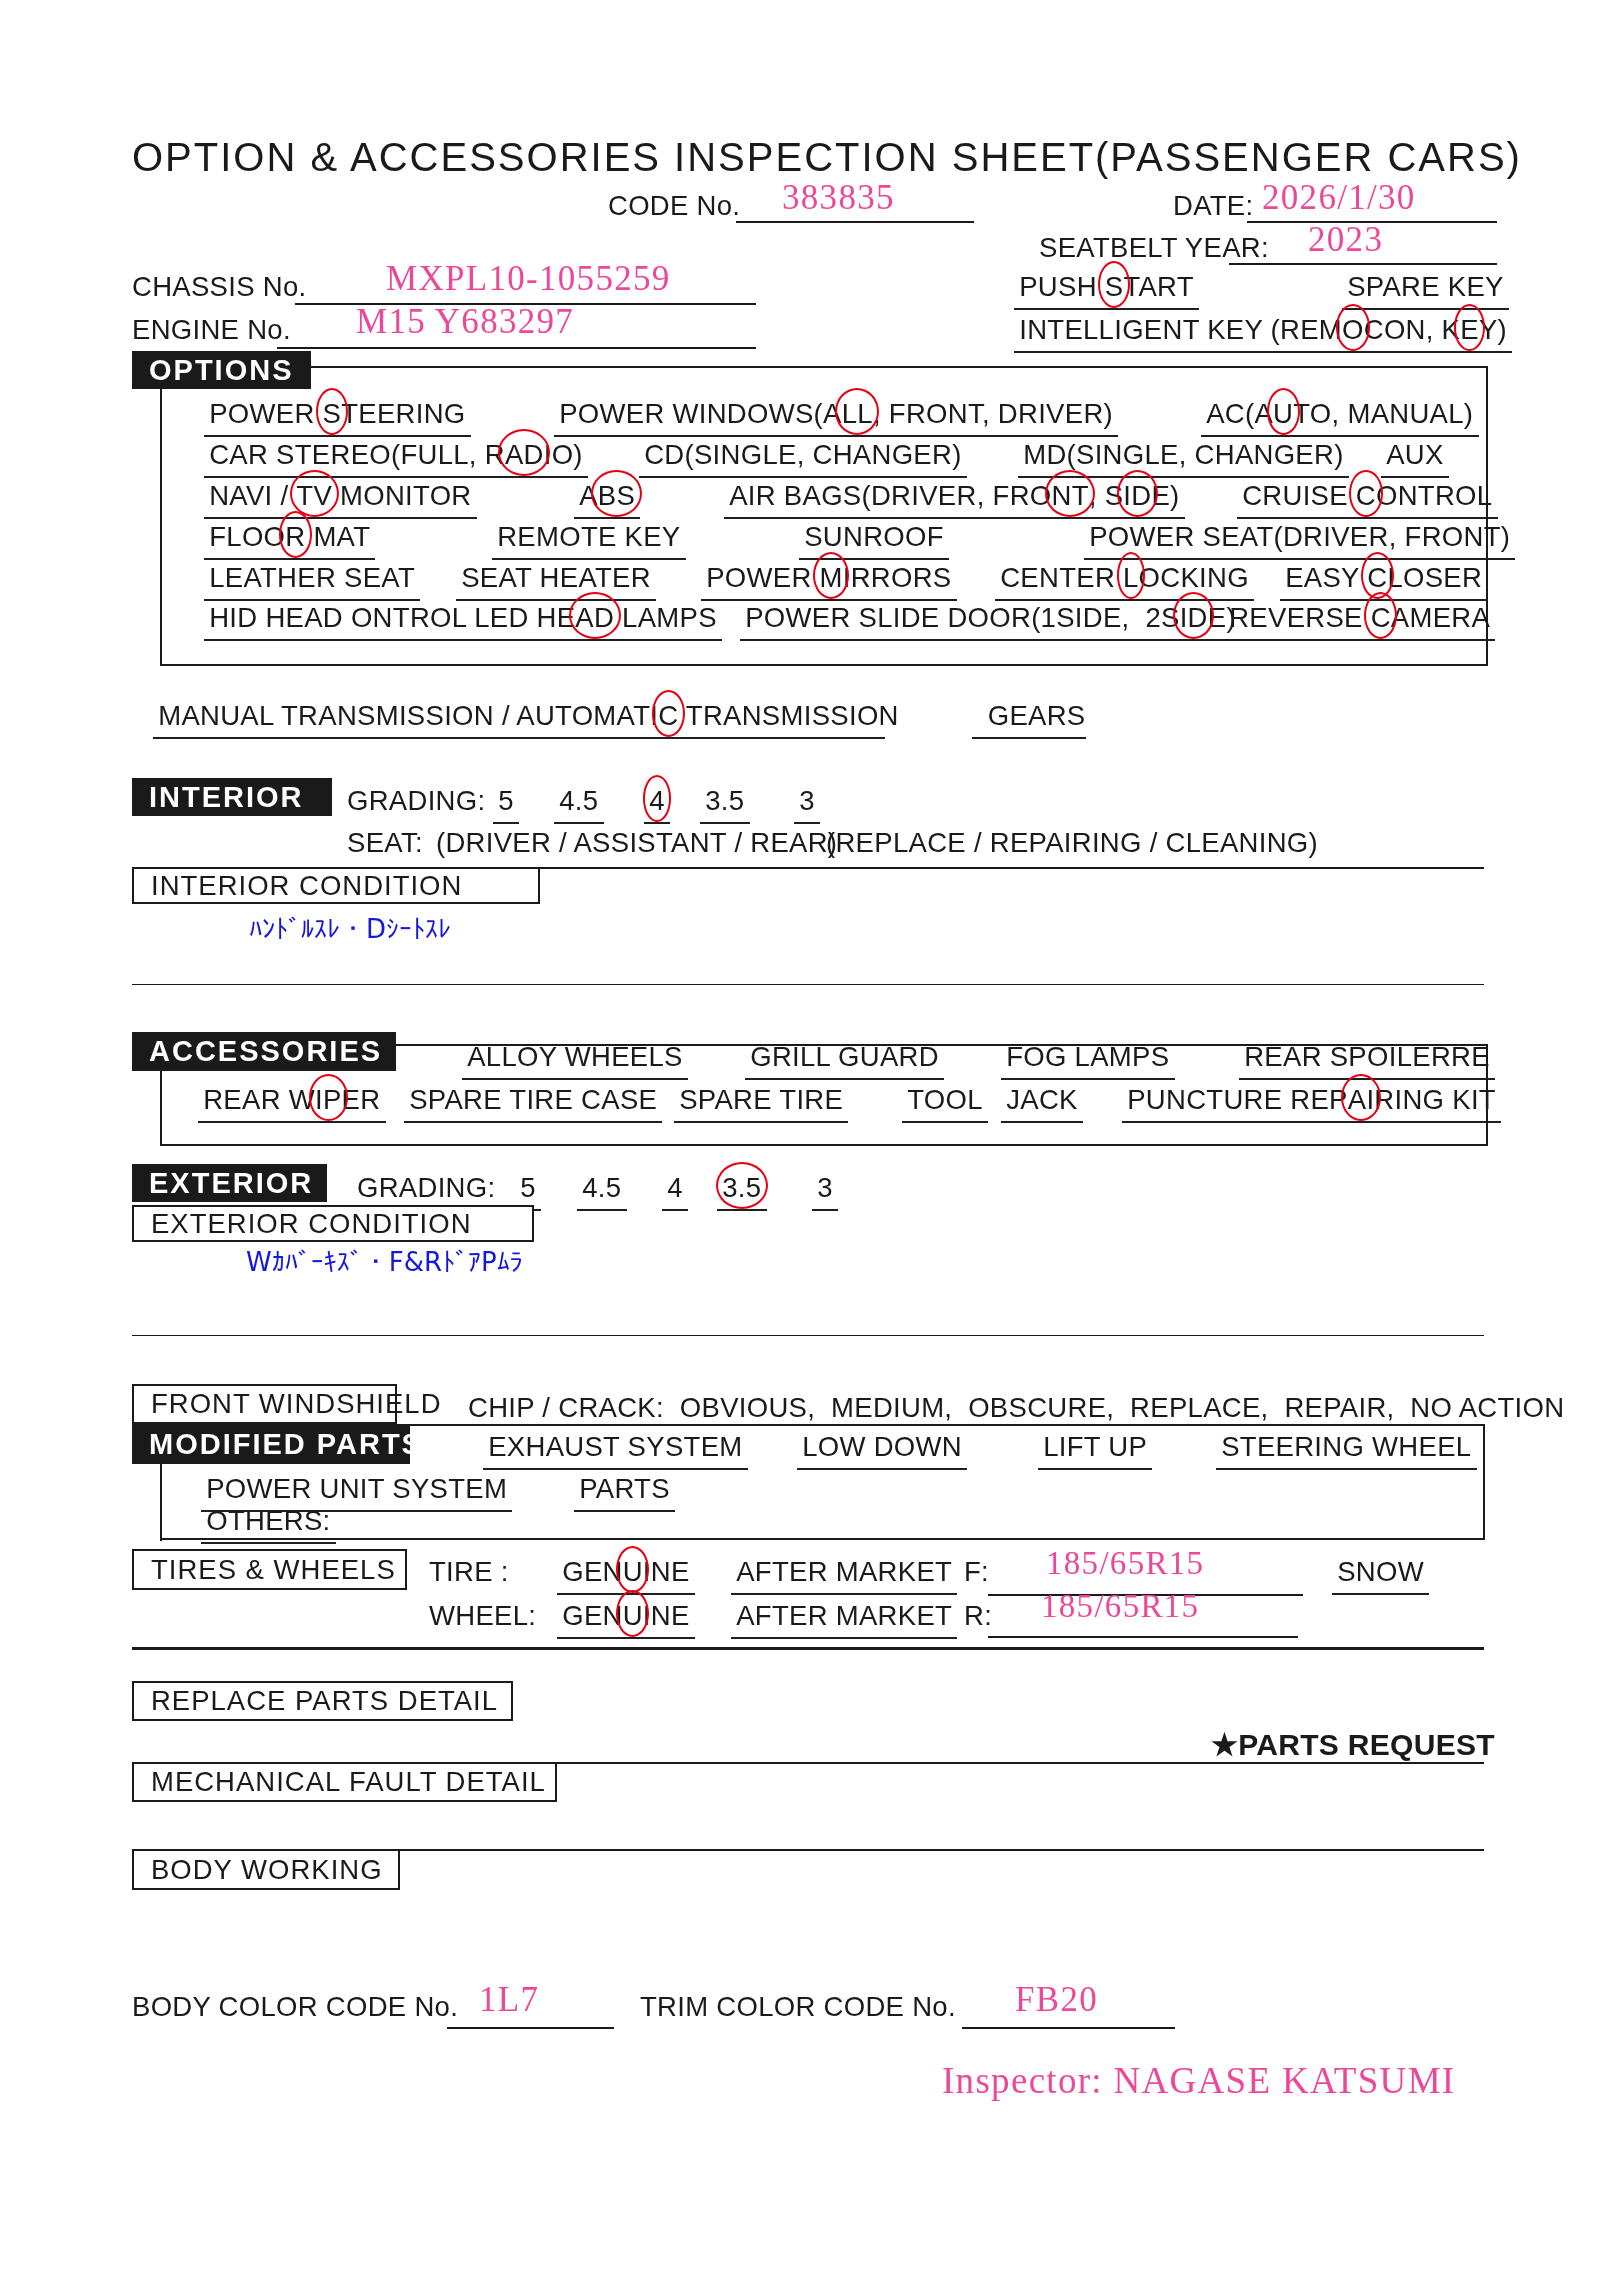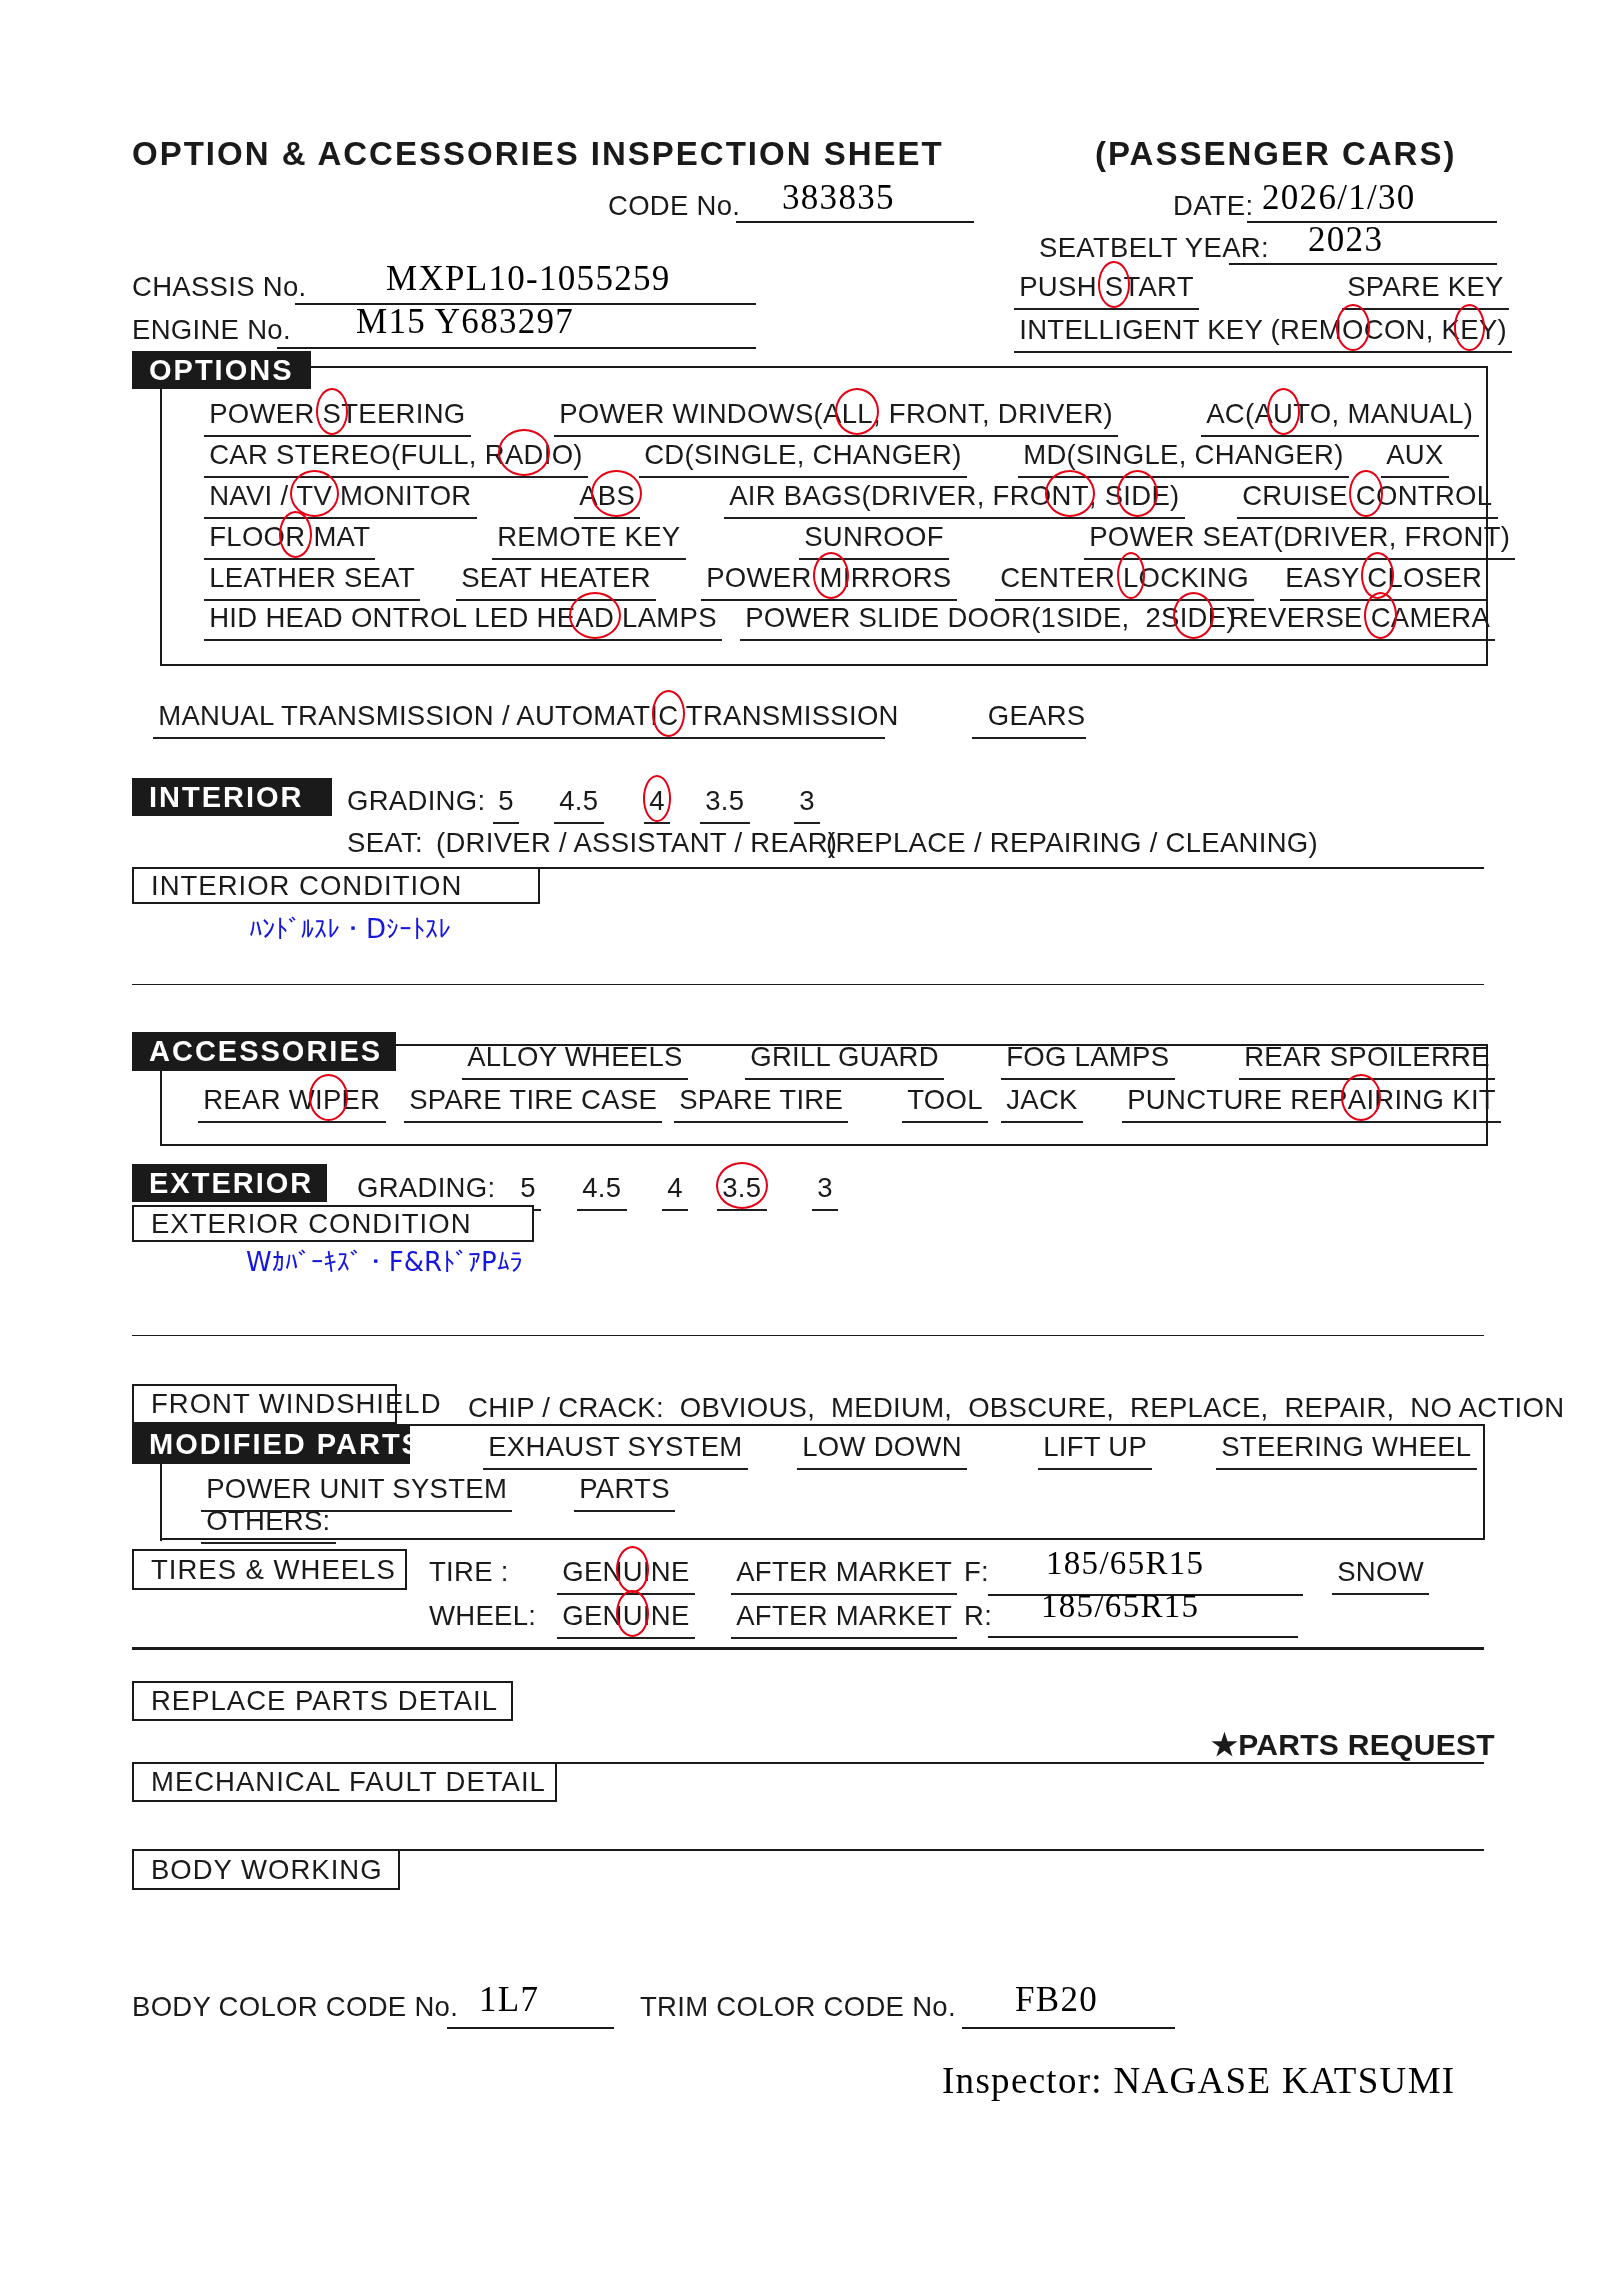--- a/index.html
+++ b/index.html
@@ -2,29 +2,29 @@
 <html style="font-size:10.5px"><head>
 <meta charset="utf-8">
 <style>
   html,body{margin:0;padding:0;background:#888;}
   #page{position:relative;width:1622px;height:2295px;background:#ffffff;
         font-family:"Liberation Sans",sans-serif;overflow:hidden;}
   .t{position:absolute;font-size:27.5px;color:#1a1a1a;white-space:pre;letter-spacing:0.3px;}
   .item{position:absolute;font-size:27.5px;color:#1a1a1a;white-space:pre;letter-spacing:0.3px;
         border-bottom:2.6px solid #1f1f1f;padding:0 5.2px 4.6px 5.2px;}
   .bold{font-weight:bold;}
-  .title{font-size:33px;font-weight:bold;letter-spacing:2px;}
+  .title{font-size:40px;font-weight:normal;letter-spacing:2px;}
   .box-black{position:absolute;background:#1a1a1a;color:#ffffff;font-weight:bold;font-size:29px;
         letter-spacing:2px;display:flex;align-items:center;padding-left:17px;box-sizing:border-box;z-index:3;white-space:pre;}
   .box-white{position:absolute;background:#ffffff;border:2px solid #1a1a1a;font-size:27.5px;color:#1a1a1a;
         letter-spacing:1px;display:flex;align-items:center;padding-left:17px;box-sizing:border-box;z-index:3;white-space:pre;}
   .rect{position:absolute;border:2px solid #1a1a1a;z-index:1;}
   .line{position:absolute;height:2px;background:#1a1a1a;}
   .rule{position:absolute;height:2.6px;background:#1a1a1a;}
-  .hand{position:absolute;font-family:"Liberation Serif",serif;color:#000000;font-size:35px;
+  .hand{position:absolute;font-family:"Liberation Serif",serif;color:#ec4899;font-size:35px;
         letter-spacing:1.3px;white-space:pre;z-index:4;}
   .hand-s{font-size:33px;}
   .note{position:absolute;font-family:"DejaVu Sans",sans-serif;color:#1617dd;font-size:26px;white-space:pre;z-index:4;}
   .circ{position:relative;display:inline-block;}
   .circ::after{content:"";position:absolute;left:-6.5px;right:-6.5px;top:-9.8px;bottom:-5.2px;
         border:2.6px solid #e60014;border-radius:50%;pointer-events:none;}
   .circ:empty::after{content:none;}
   section{position:static;}
 </style>
 </head>

